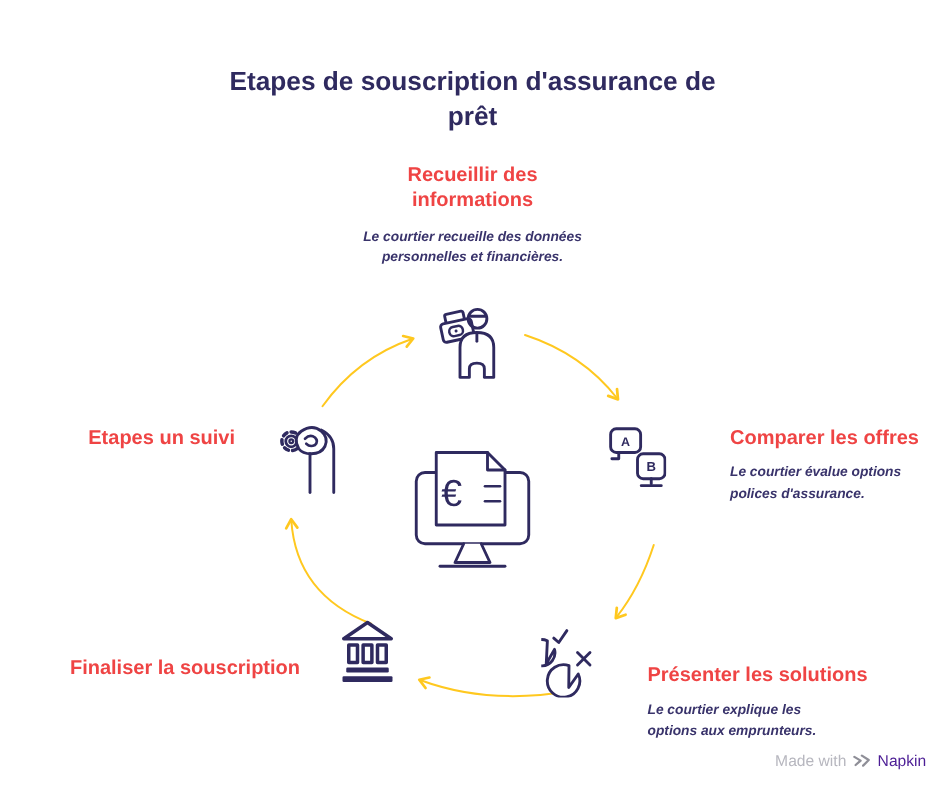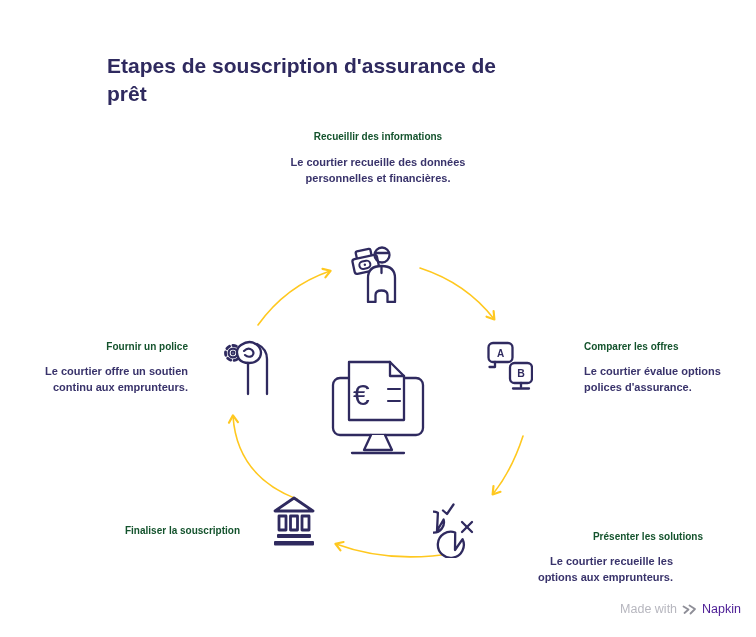--- a/index.html
+++ b/index.html
@@ -1,34 +1,34 @@
 <!DOCTYPE html>
 <html lang="fr"><head>
 <meta charset="utf-8">
 <style>
   html,body{margin:0;padding:0;background:#ffffff;}
   .canvas{
     position:relative;width:756px;height:637px;background:#ffffff;
     font-family:"Liberation Sans",sans-serif;overflow:hidden;color:#2f2a5f;
   }
   .page-title{
-    position:absolute;left:107px;top:52px;width:520px;margin:0;
-    font-size:21px;font-weight:bold;line-height:1.35;
+    position:absolute;left:118px;top:52px;width:520px;margin:0;
+    text-align:center;font-size:21px;font-weight:bold;line-height:1.35;
     color:#2f2a5f;white-space:pre-line;
   }
   .step{position:absolute;}
-  .step-title{font-size:10px;font-weight:bold;line-height:1.28;color:#14532d;}
-  .step-desc{font-size:11px;font-weight:bold;line-height:1.5;color:#39336b;margin-top:9px;}
+  .step-title{font-size:16px;font-weight:bold;line-height:1.28;color:#ef4444;}
+  .step-desc{font-size:11px;font-weight:bold;line-height:1.5;color:#39336b;margin-top:9px;font-style:italic;}
   .txt-center{text-align:center;}
   .txt-right{text-align:right;}
   .txt-left{text-align:left;}
   .icon{position:absolute;}
   .arrow-layer{position:absolute;left:0;top:0;pointer-events:none;}
   .watermark{
-    position:absolute;right:15px;bottom:21px;display:flex;align-items:center;gap:5px;
+    position:absolute;right:15px;bottom:21px;display:flex;gap:5px;
     font-size:12.5px;color:#b7b7bf;font-weight:normal;
   }
   .watermark .brand{color:#4c1d95;}
 </style>
 </head>
 <body>
 
 <div class="canvas">
 
   <h1 class="page-title">Etapes de souscription d'assurance de
@@ -86,23 +86,23 @@
 
   <svg class="icon" style="left:433px;top:498px;" width="54" height="60" viewBox="0 0 54 60">
     <g fill="none" stroke="#2f2a5f" stroke-width="2.3" stroke-linecap="round" stroke-linejoin="round">
       <path d="M10.6,21.5 A10.5,10.5 0 1 1 4.9,14.7 L4,33 Z" fill="#ffffff"></path>
       <path d="M10,12.5 L14,16 L20.5,6.5"></path>
       <path d="M29.6,41.2 A13,13 0 1 1 22.2,34.5 L22,52 Z" fill="#ffffff"></path>
       <path d="M29,24 L39,34"></path>
       <path d="M39,24 L29,34"></path>
     </g>
   </svg>
-  <div class="step txt-left" style="left:518px;top:531px;width:185px;text-align:right;">
+  <div class="step txt-left" style="left:518px;top:531px;width:185px;">
     <div class="step-title">Présenter les solutions</div>
-    <div class="step-desc" style="max-width:155px;">Le courtier recueille les options aux emprunteurs.</div>
+    <div class="step-desc" style="max-width:155px;">Le courtier explique les options aux emprunteurs.</div>
   </div>
 
   <svg class="icon" style="left:272px;top:496px;" width="44" height="52" viewBox="0 0 44 52">
     <g fill="none" stroke="#2f2a5f" stroke-width="2.8" stroke-linecap="round" stroke-linejoin="round">
       <path d="M22,2 L41,15 L3,15 Z"></path>
       <rect x="7" y="20" width="7" height="14"></rect>
       <rect x="18.5" y="20" width="7" height="14"></rect>
       <rect x="30" y="20" width="7" height="14"></rect>
     </g>
     <rect x="5" y="38" width="34" height="4" rx="1" fill="#2f2a5f"></rect>
@@ -117,22 +117,21 @@
       <circle cx="12" cy="16" r="7.5" stroke-width="2.8" stroke-dasharray="3.6 3.4"></circle>
       <circle cx="12" cy="16" r="4.4" stroke-width="2.2"></circle>
       <circle cx="12" cy="16" r="1.5" stroke-width="1.8"></circle>
       <path d="M18,22 Q13,13 20,8 Q29,2 36,8 Q42,13 39,20 Q36,26 28,26 Q21,26 18,22 Z" fill="#ffffff" stroke-width="2.3"></path>
       <path d="M23,14 Q27,10 31,13 Q34,16 31,19 Q27,21 24,18" stroke-width="2.1"></path>
       <path d="M36,7 Q46,12 46,22 L46,57" stroke-width="2.3"></path>
       <path d="M27,26 L27,57" stroke-width="2.3"></path>
     </g>
   </svg>
   <div class="step txt-right" style="left:16px;top:341px;width:172px;">
-    <div class="step-title">Fournir un police</div>
-    <div class="step-desc" style="max-width:172px;margin-left:auto;">Le courtier offre un soutien continu aux emprunteurs.</div>
+    <div class="step-title">Etapes un suivi</div>
   </div>
 
   <svg class="icon" style="left:330px;top:352px;" width="96" height="106" viewBox="0 0 96 106">
     <g fill="none" stroke="#2f2a5f" stroke-width="2.3" stroke-linecap="round" stroke-linejoin="round">
       <rect x="3" y="26" width="90" height="57" rx="7"></rect>
       <path d="M19,10 L60,10 L74,24 L74,68 L19,68 Z" fill="#ffffff"></path>
       <path d="M60,10 L60,24 L74,24"></path>
       <line x1="58" y1="37" x2="70" y2="37" stroke-width="2.1"></line>
       <line x1="58" y1="49" x2="70" y2="49" stroke-width="2.1"></line>
       <path d="M41,83 L34,98 L62,98 L55,83" fill="#ffffff"></path>

